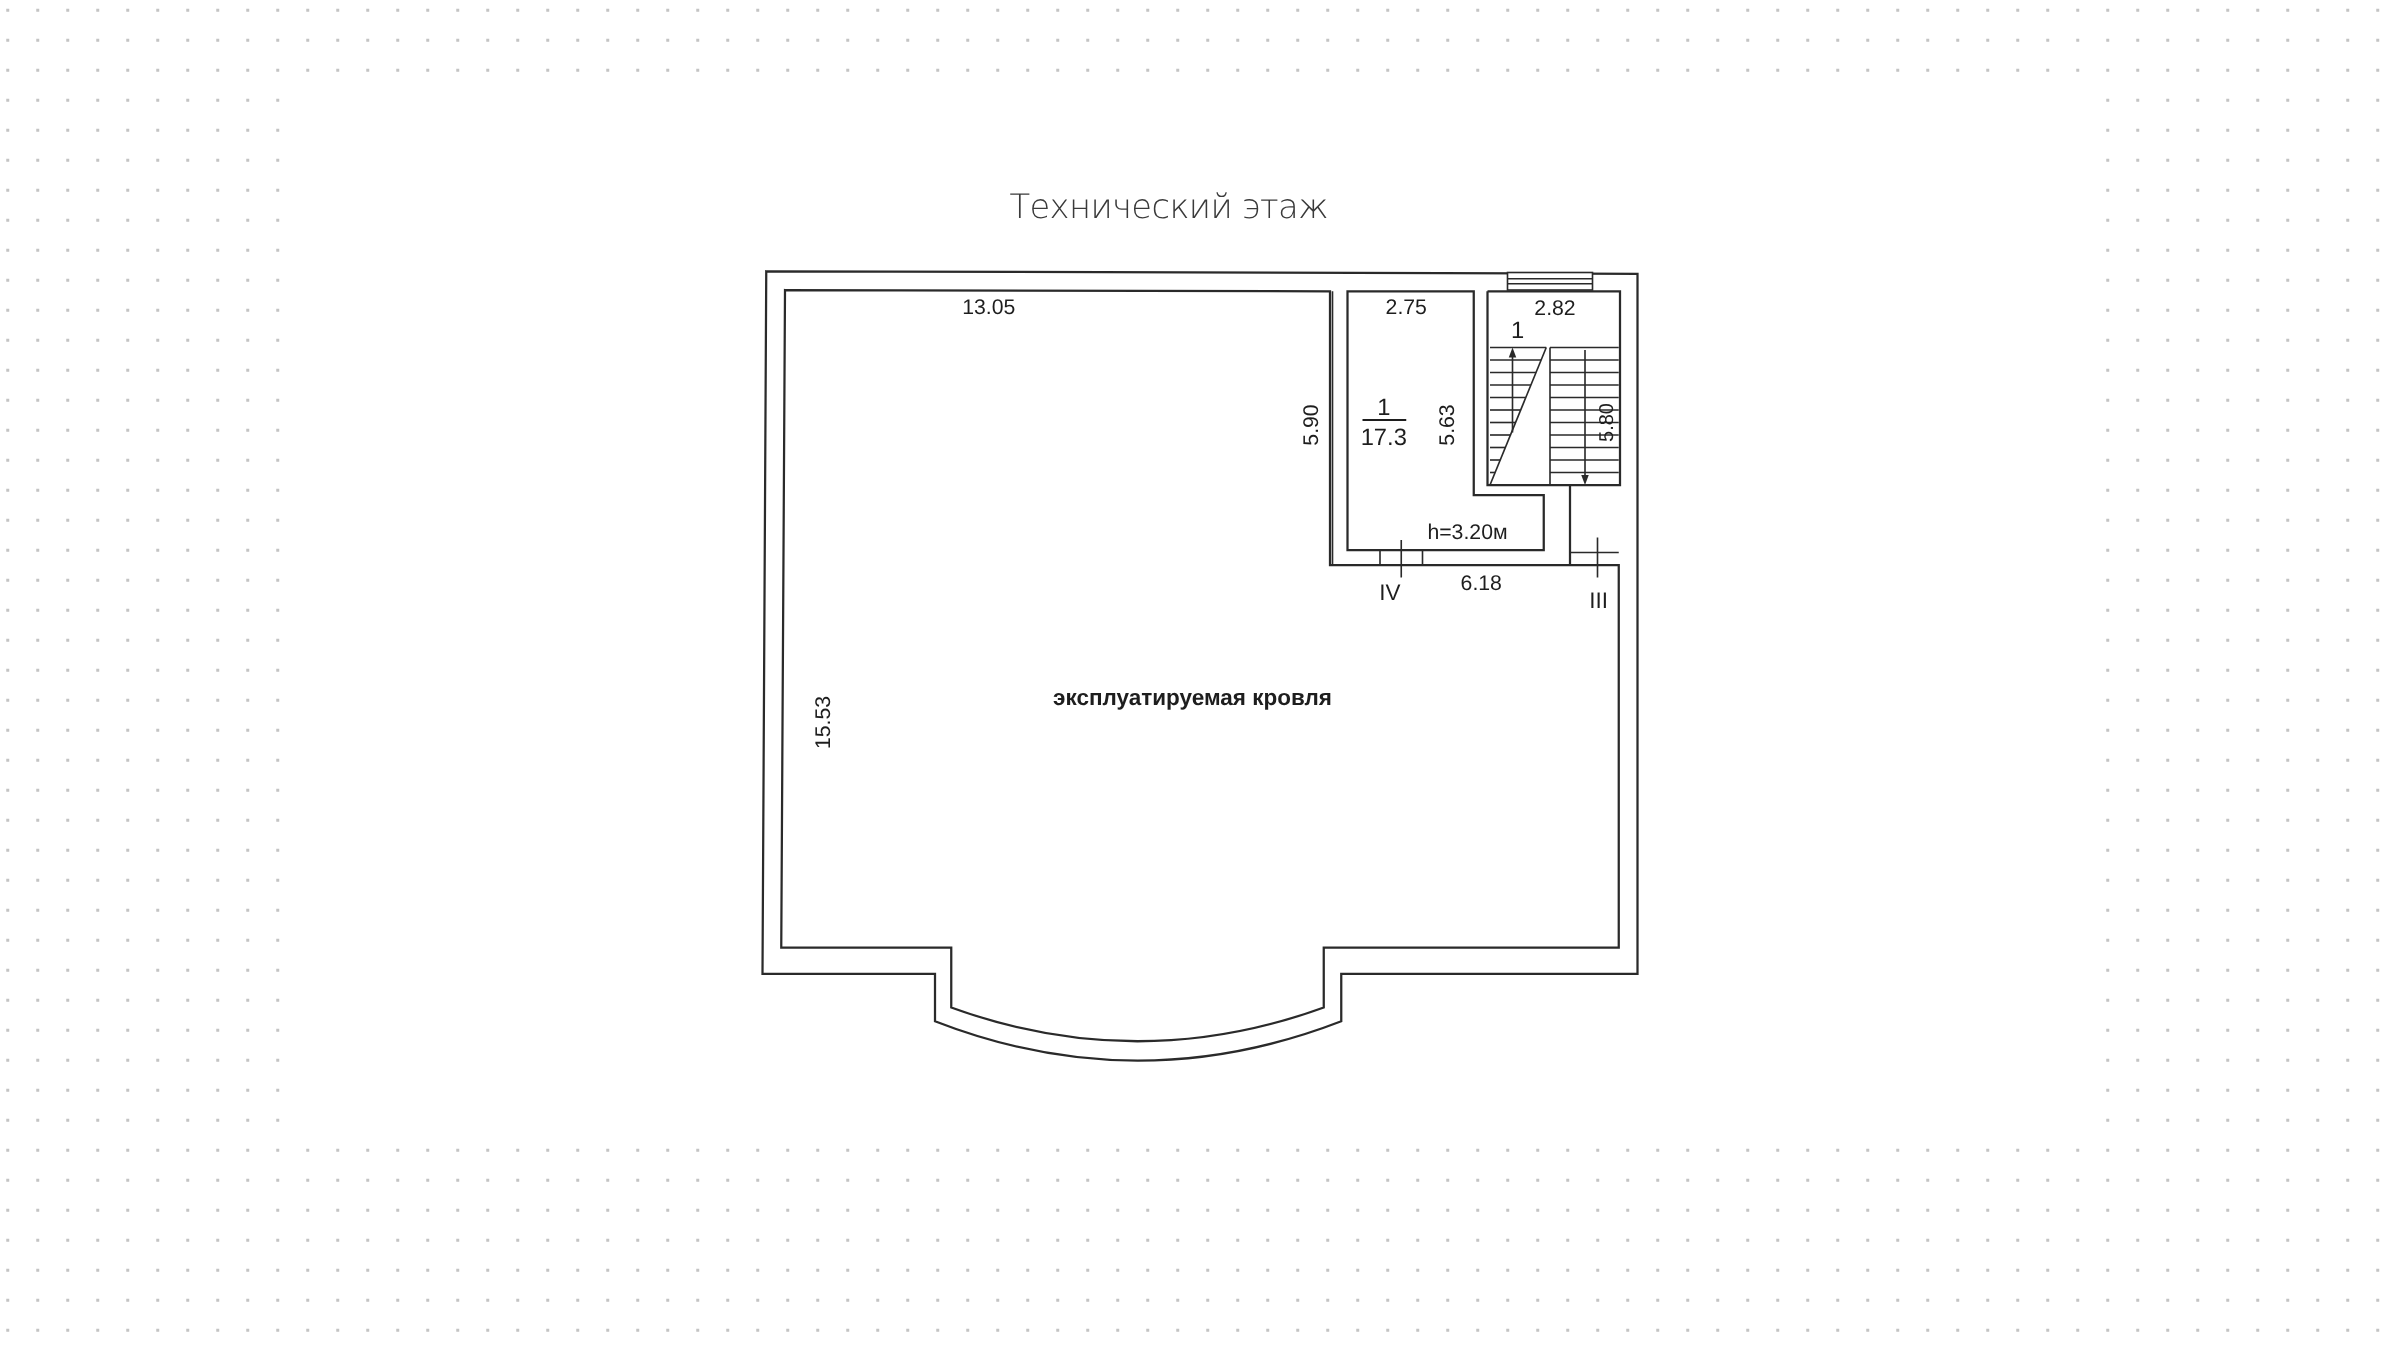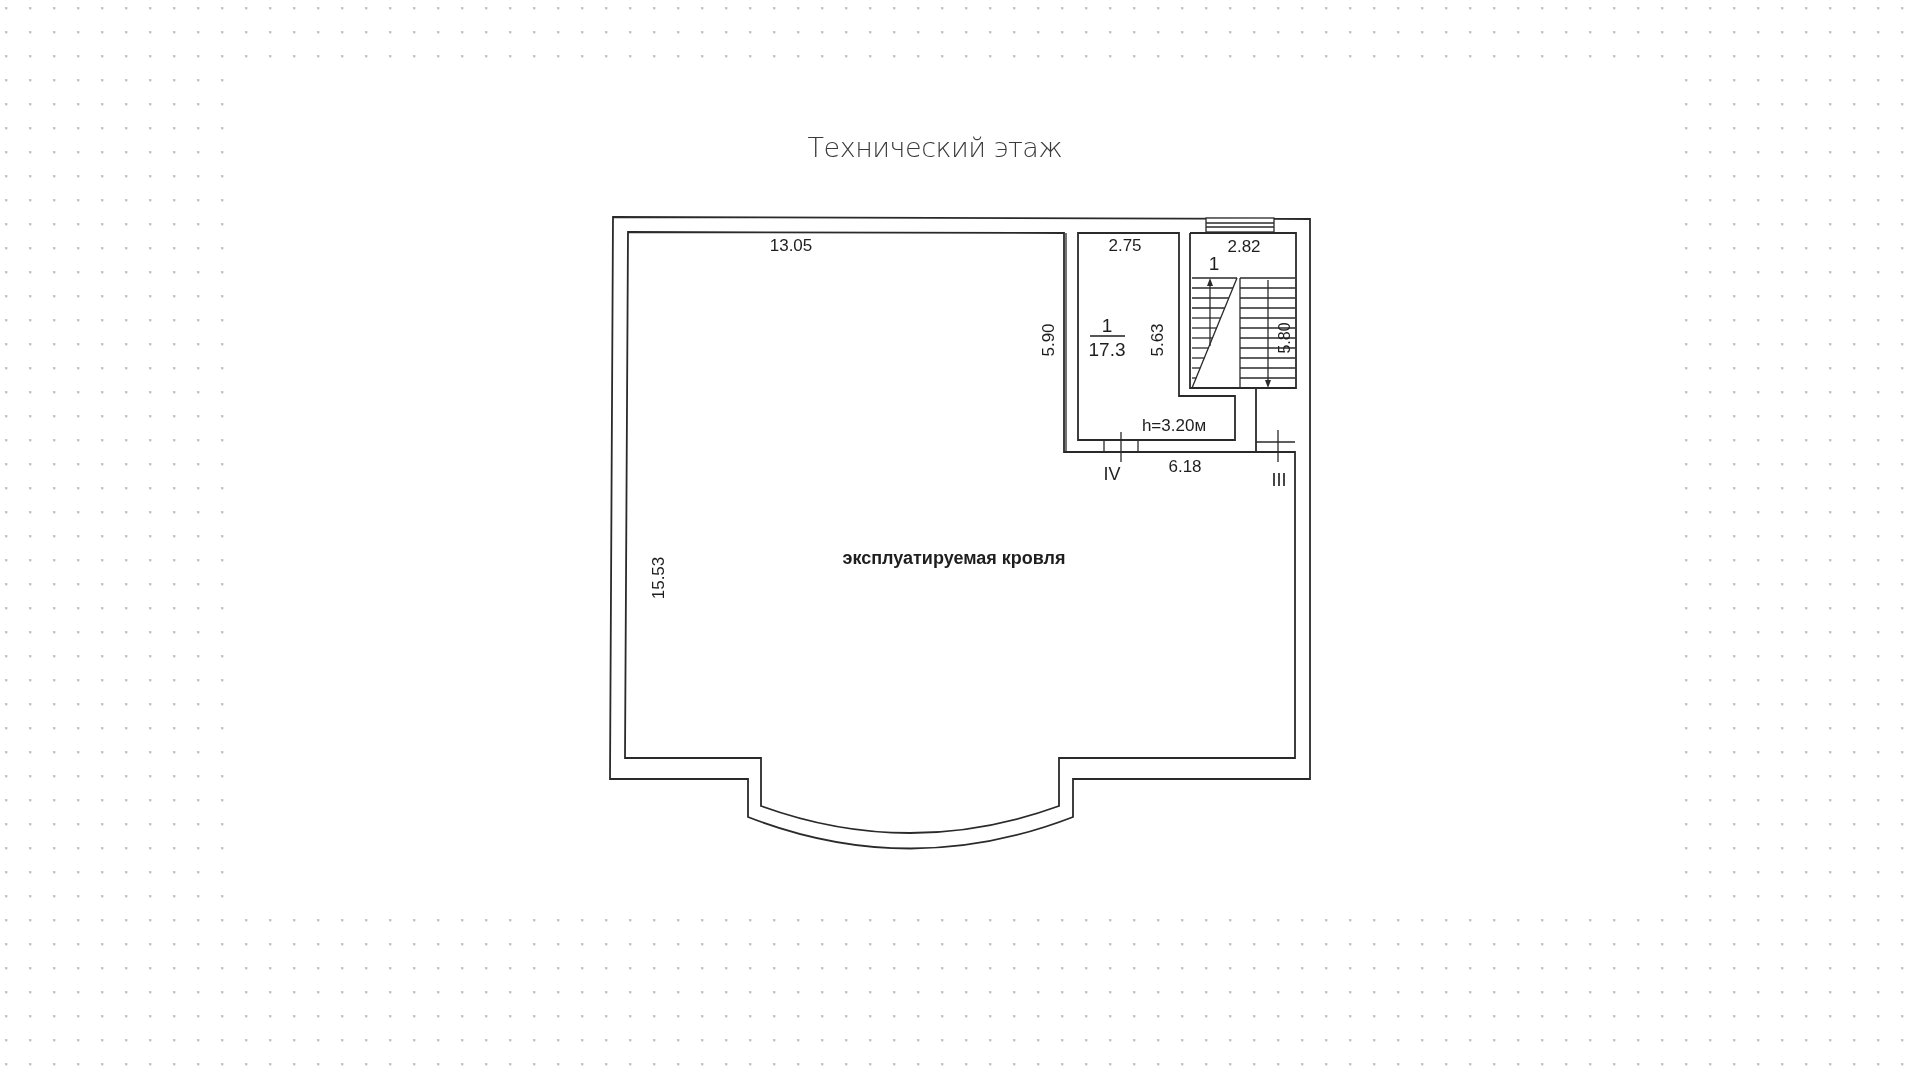--- a/index.html
+++ b/index.html
@@ -1,19 +1,19 @@
 <!DOCTYPE html>
 <html><head>
 <meta charset="utf-8">
 <style>
   html, body { margin: 0; padding: 0; background: #ffffff; }
   body { width: 1920px; height: 1078px; position: relative; overflow: hidden; font-family: "Liberation Sans", sans-serif; }
   #dots { position: absolute; left: 0; top: 0; width: 1920px; height: 1078px; }
   .title {
-    position: absolute; left: 0; width: 1870px; top: 132px;
+    position: absolute; left: 0; width: 1870px; top: 150px;
     text-align: center; font-family: "DejaVu Sans", sans-serif; font-weight: 200;
     font-size: 27px; color: #3a3a3a; letter-spacing: -0.5px;
   }
   #plan { position: absolute; left: 0; top: 0; width: 1920px; height: 1078px; }
   .wall { fill: none; stroke: #2a2a2a; stroke-width: 1.8; }
   .thin { fill: none; stroke: #2a2a2a; stroke-width: 1.3; }
   .lbl { font-family: "Liberation Sans", sans-serif; fill: #1e1e1e; }
 </style>
 </head>
 <body>

